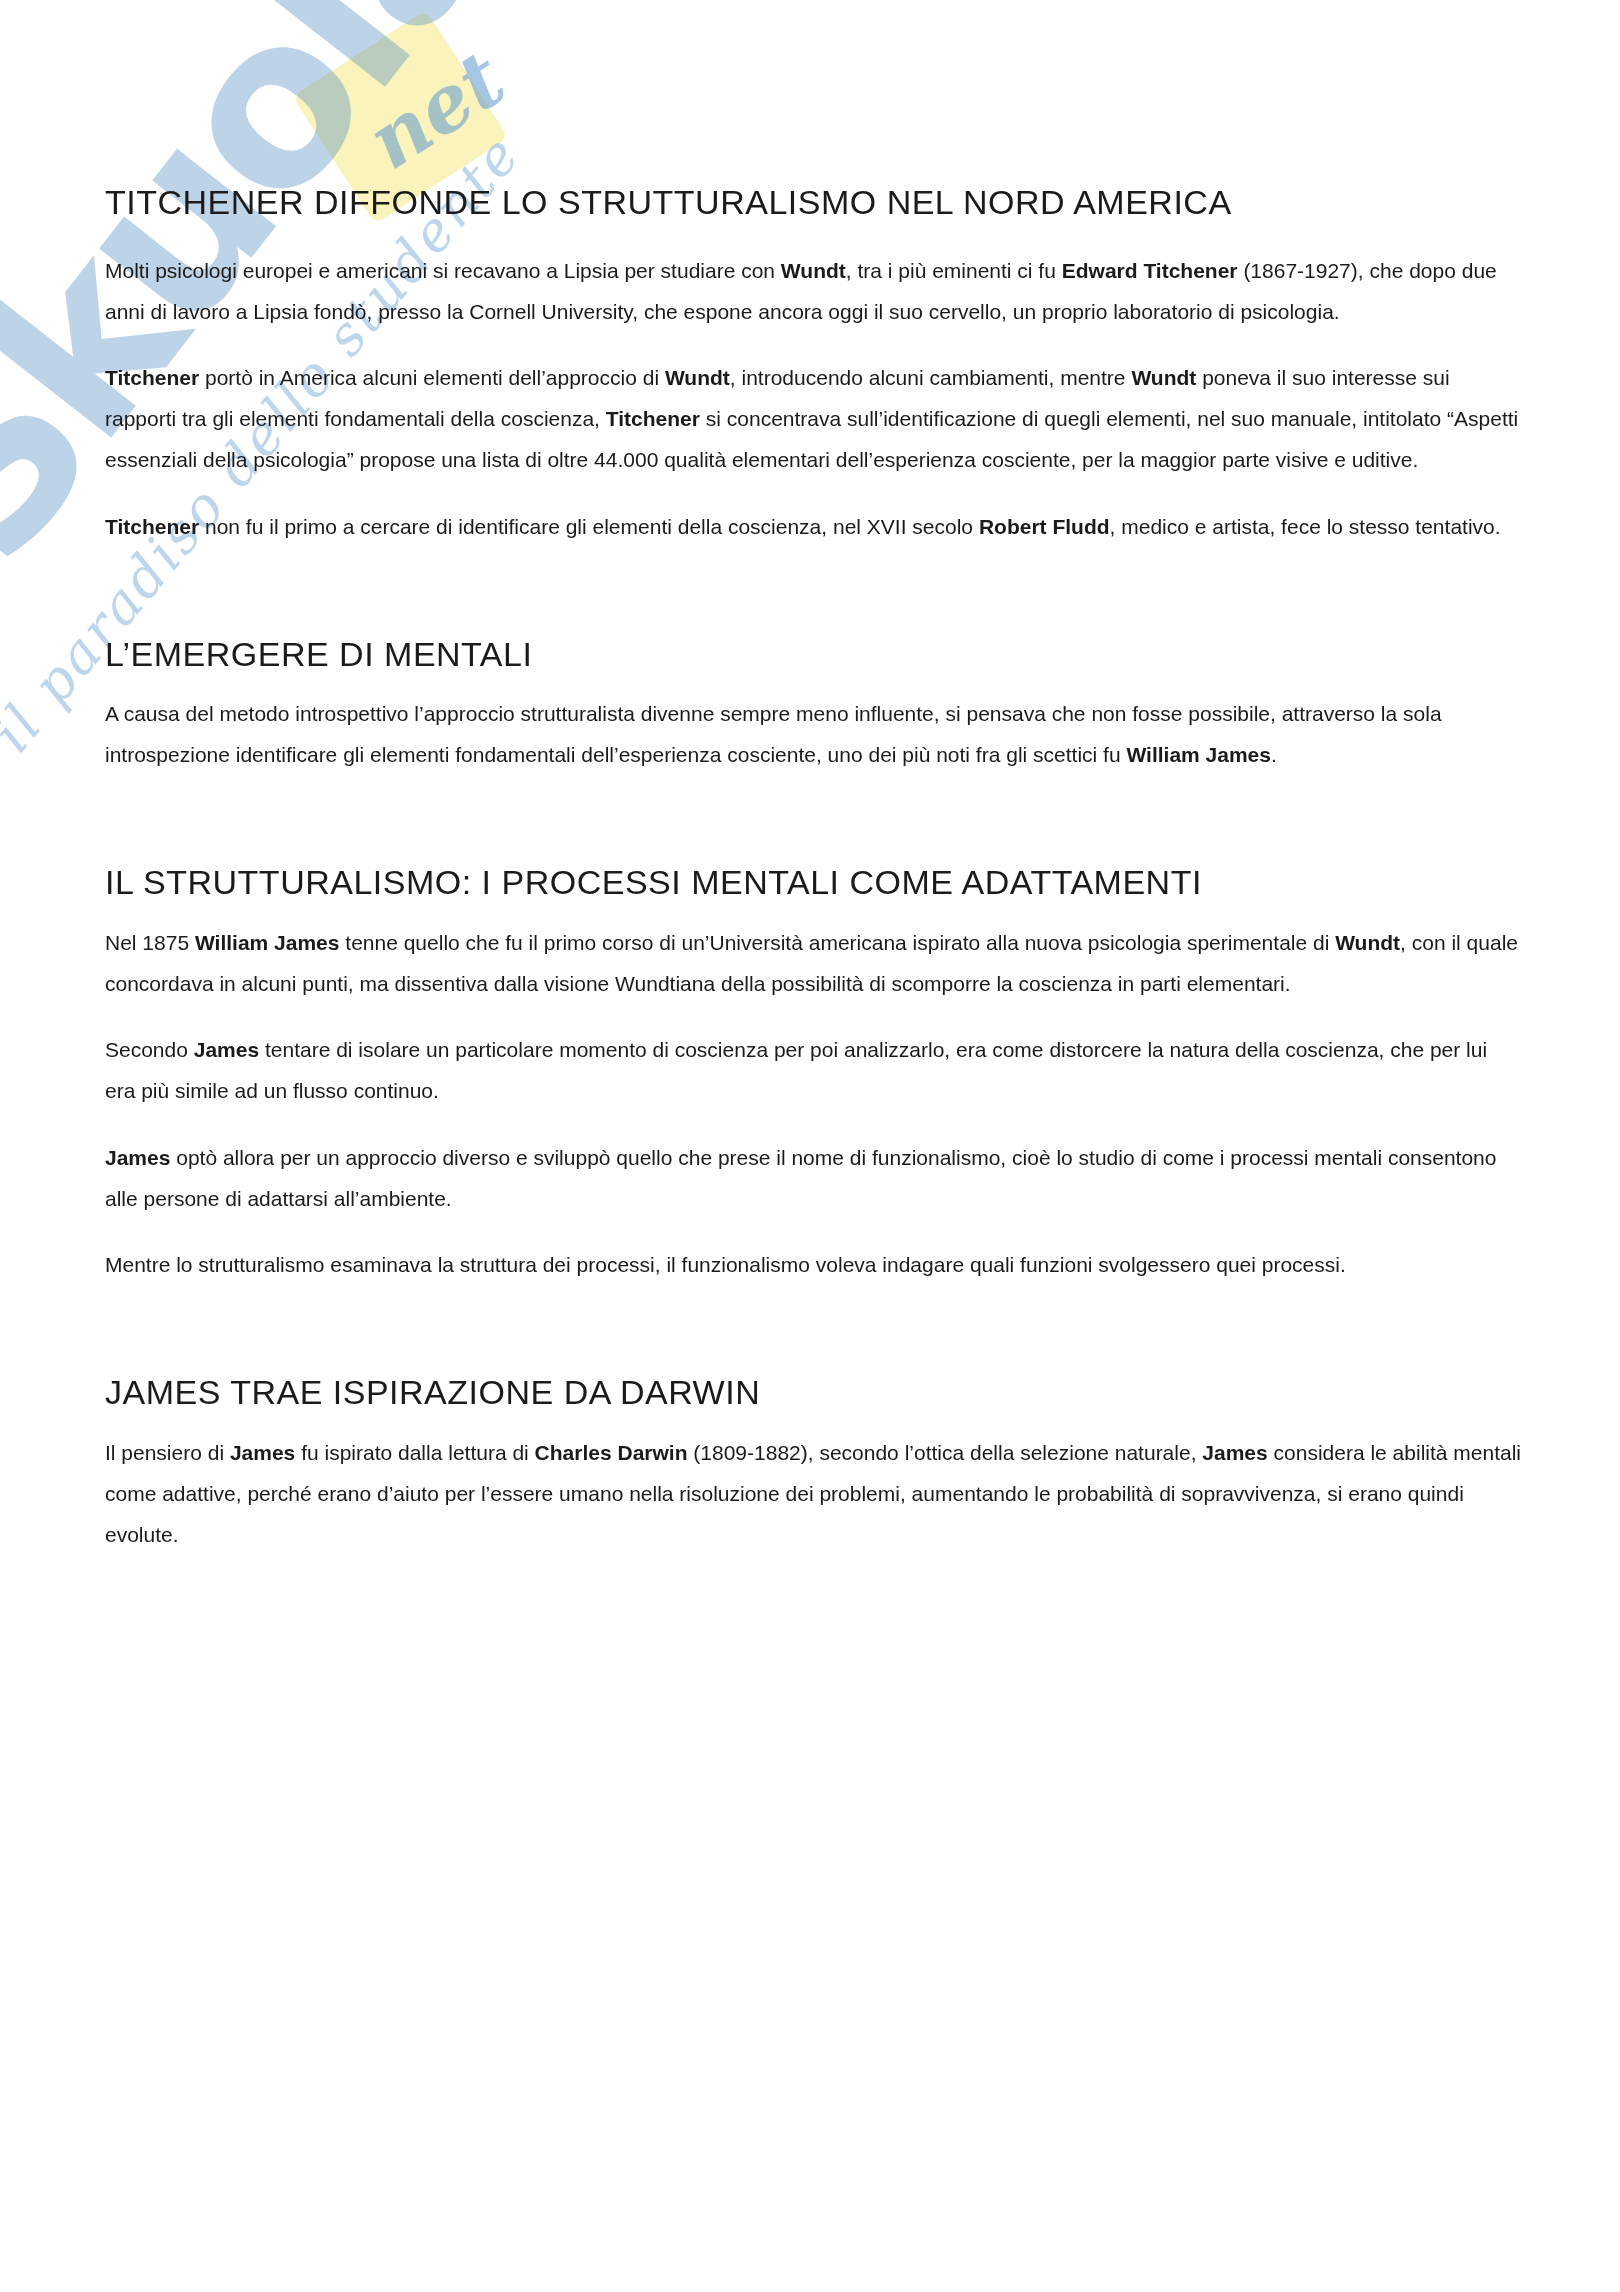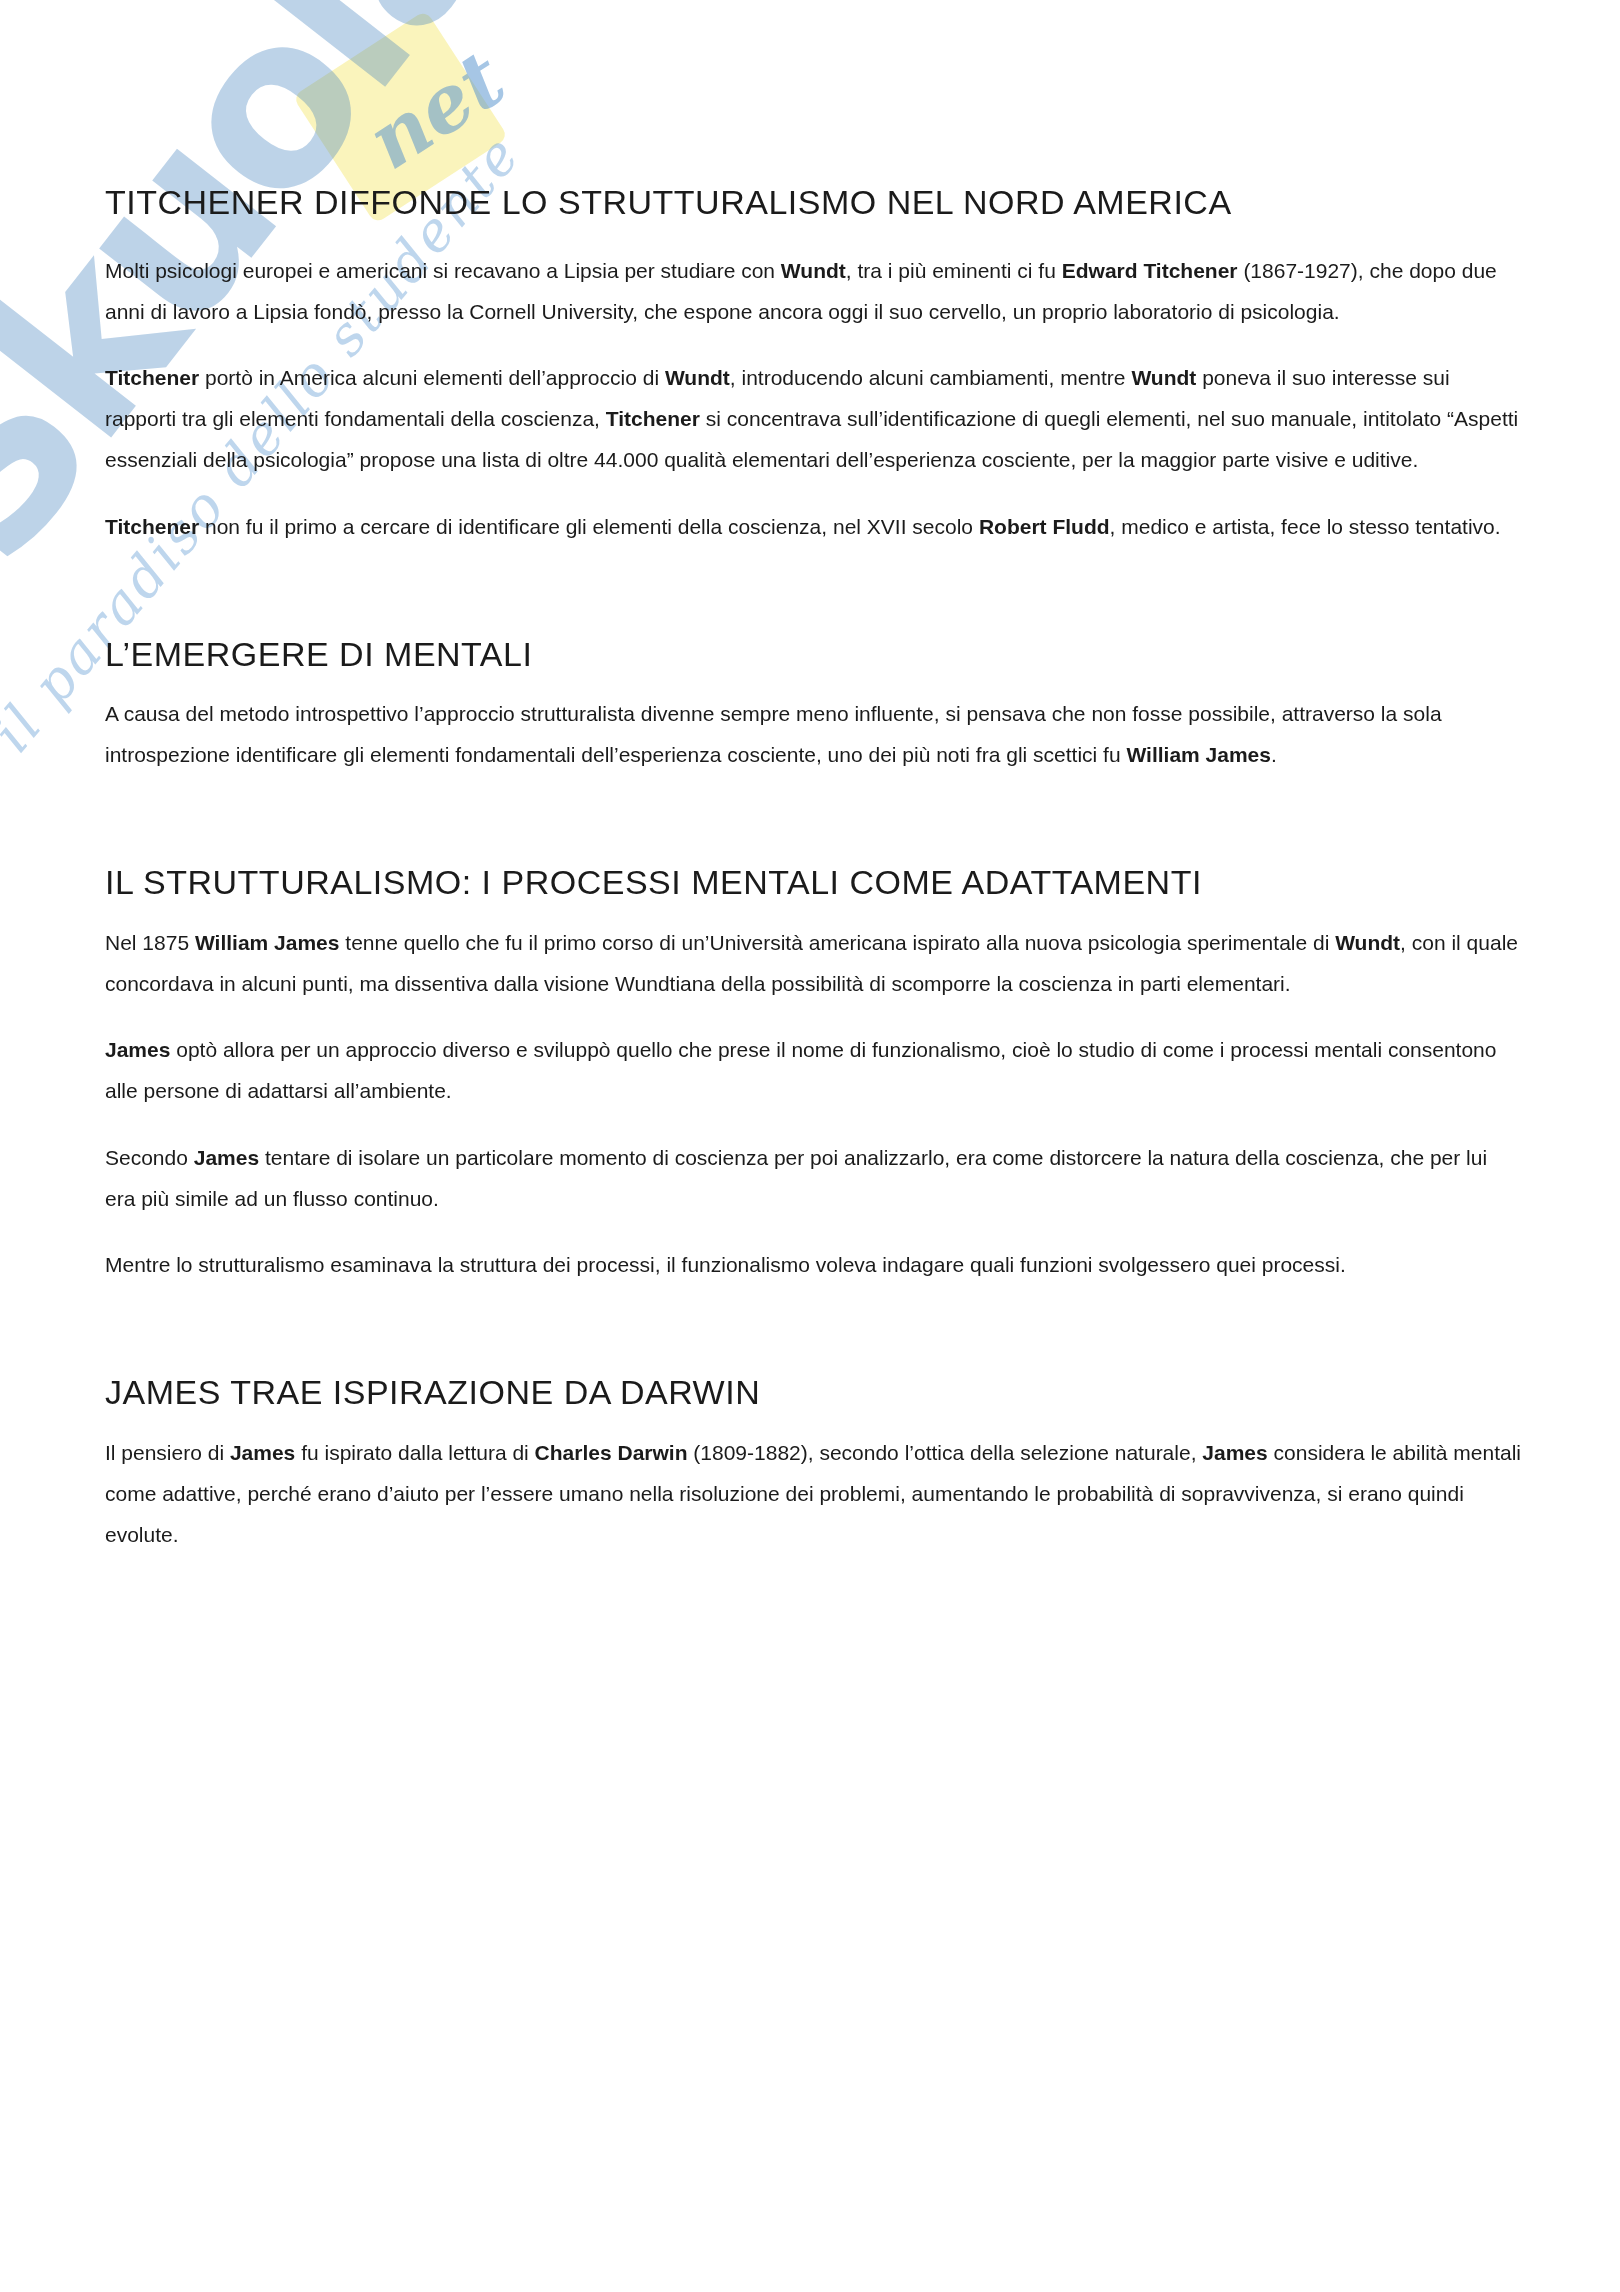--- a/index.html
+++ b/index.html
@@ -114,21 +114,21 @@
 
   <div class="content">
     <h1 class="doc-heading">TITCHENER DIFFONDE LO STRUTTURALISMO NEL NORD AMERICA</h1>
     <p class="doc-paragraph">Molti psicologi europei e americani si recavano a Lipsia per studiare con <b>Wundt</b>, tra i più eminenti ci fu <b>Edward Titchener</b> (1867-1927), che dopo due anni di lavoro a Lipsia fondò, presso la Cornell University, che espone ancora oggi il suo cervello, un proprio laboratorio di psicologia.</p>
     <p class="doc-paragraph"><b>Titchener</b> portò in America alcuni elementi dell’approccio di <b>Wundt</b>, introducendo alcuni cambiamenti, mentre <b>Wundt</b> poneva il suo interesse sui rapporti tra gli elementi fondamentali della coscienza, <b>Titchener</b> si concentrava sull’identificazione di quegli elementi, nel suo manuale, intitolato “Aspetti essenziali della psicologia” propose una lista di oltre 44.000 qualità elementari dell’esperienza cosciente, per la maggior parte visive e uditive.</p>
     <p class="doc-paragraph"><b>Titchener</b> non fu il primo a cercare di identificare gli elementi della coscienza, nel XVII secolo <b>Robert Fludd</b>, medico e artista, fece lo stesso tentativo.</p>
     <h2 class="doc-heading">L’EMERGERE DI MENTALI</h2>
     <p class="doc-paragraph">A causa del metodo introspettivo l’approccio strutturalista divenne sempre meno influente, si pensava che non fosse possibile, attraverso la sola introspezione identificare gli elementi fondamentali dell’esperienza cosciente, uno dei più noti fra gli scettici fu <b>William James</b>.</p>
     <h2 class="doc-heading">IL STRUTTURALISMO: I PROCESSI MENTALI COME ADATTAMENTI</h2>
     <p class="doc-paragraph">Nel 1875 <b>William James</b> tenne quello che fu il primo corso di un’Università americana ispirato alla nuova psicologia sperimentale di <b>Wundt</b>, con il quale concordava in alcuni punti, ma dissentiva dalla visione Wundtiana della possibilità di scomporre la coscienza in parti elementari.</p>
+    <p class="doc-paragraph">Secondo <b>James</b> tentare di isolare un particolare momento di coscienza per poi analizzarlo, era come distorcere la natura della coscienza, che per lui era più simile ad un flusso continuo.</p>
     <p class="doc-paragraph"><b>James</b> optò allora per un approccio diverso e sviluppò quello che prese il nome di funzionalismo, cioè lo studio di come i processi mentali consentono alle persone di adattarsi all’ambiente.</p>
-    <p class="doc-paragraph">Secondo <b>James</b> tentare di isolare un particolare momento di coscienza per poi analizzarlo, era come distorcere la natura della coscienza, che per lui era più simile ad un flusso continuo.</p>
     <p class="doc-paragraph">Mentre lo strutturalismo esaminava la struttura dei processi, il funzionalismo voleva indagare quali funzioni svolgessero quei processi.</p>
     <h2 class="doc-heading">JAMES TRAE ISPIRAZIONE DA DARWIN</h2>
     <p class="doc-paragraph">Il pensiero di <b>James</b> fu ispirato dalla lettura di <b>Charles Darwin</b> (1809-1882), secondo l’ottica della selezione naturale, <b>James</b> considera le abilità mentali come adattive, perché erano d’aiuto per l’essere umano nella risoluzione dei problemi, aumentando le probabilità di sopravvivenza, si erano quindi evolute.</p>
   </div>
 
 </div>
 
 
 </body></html>

